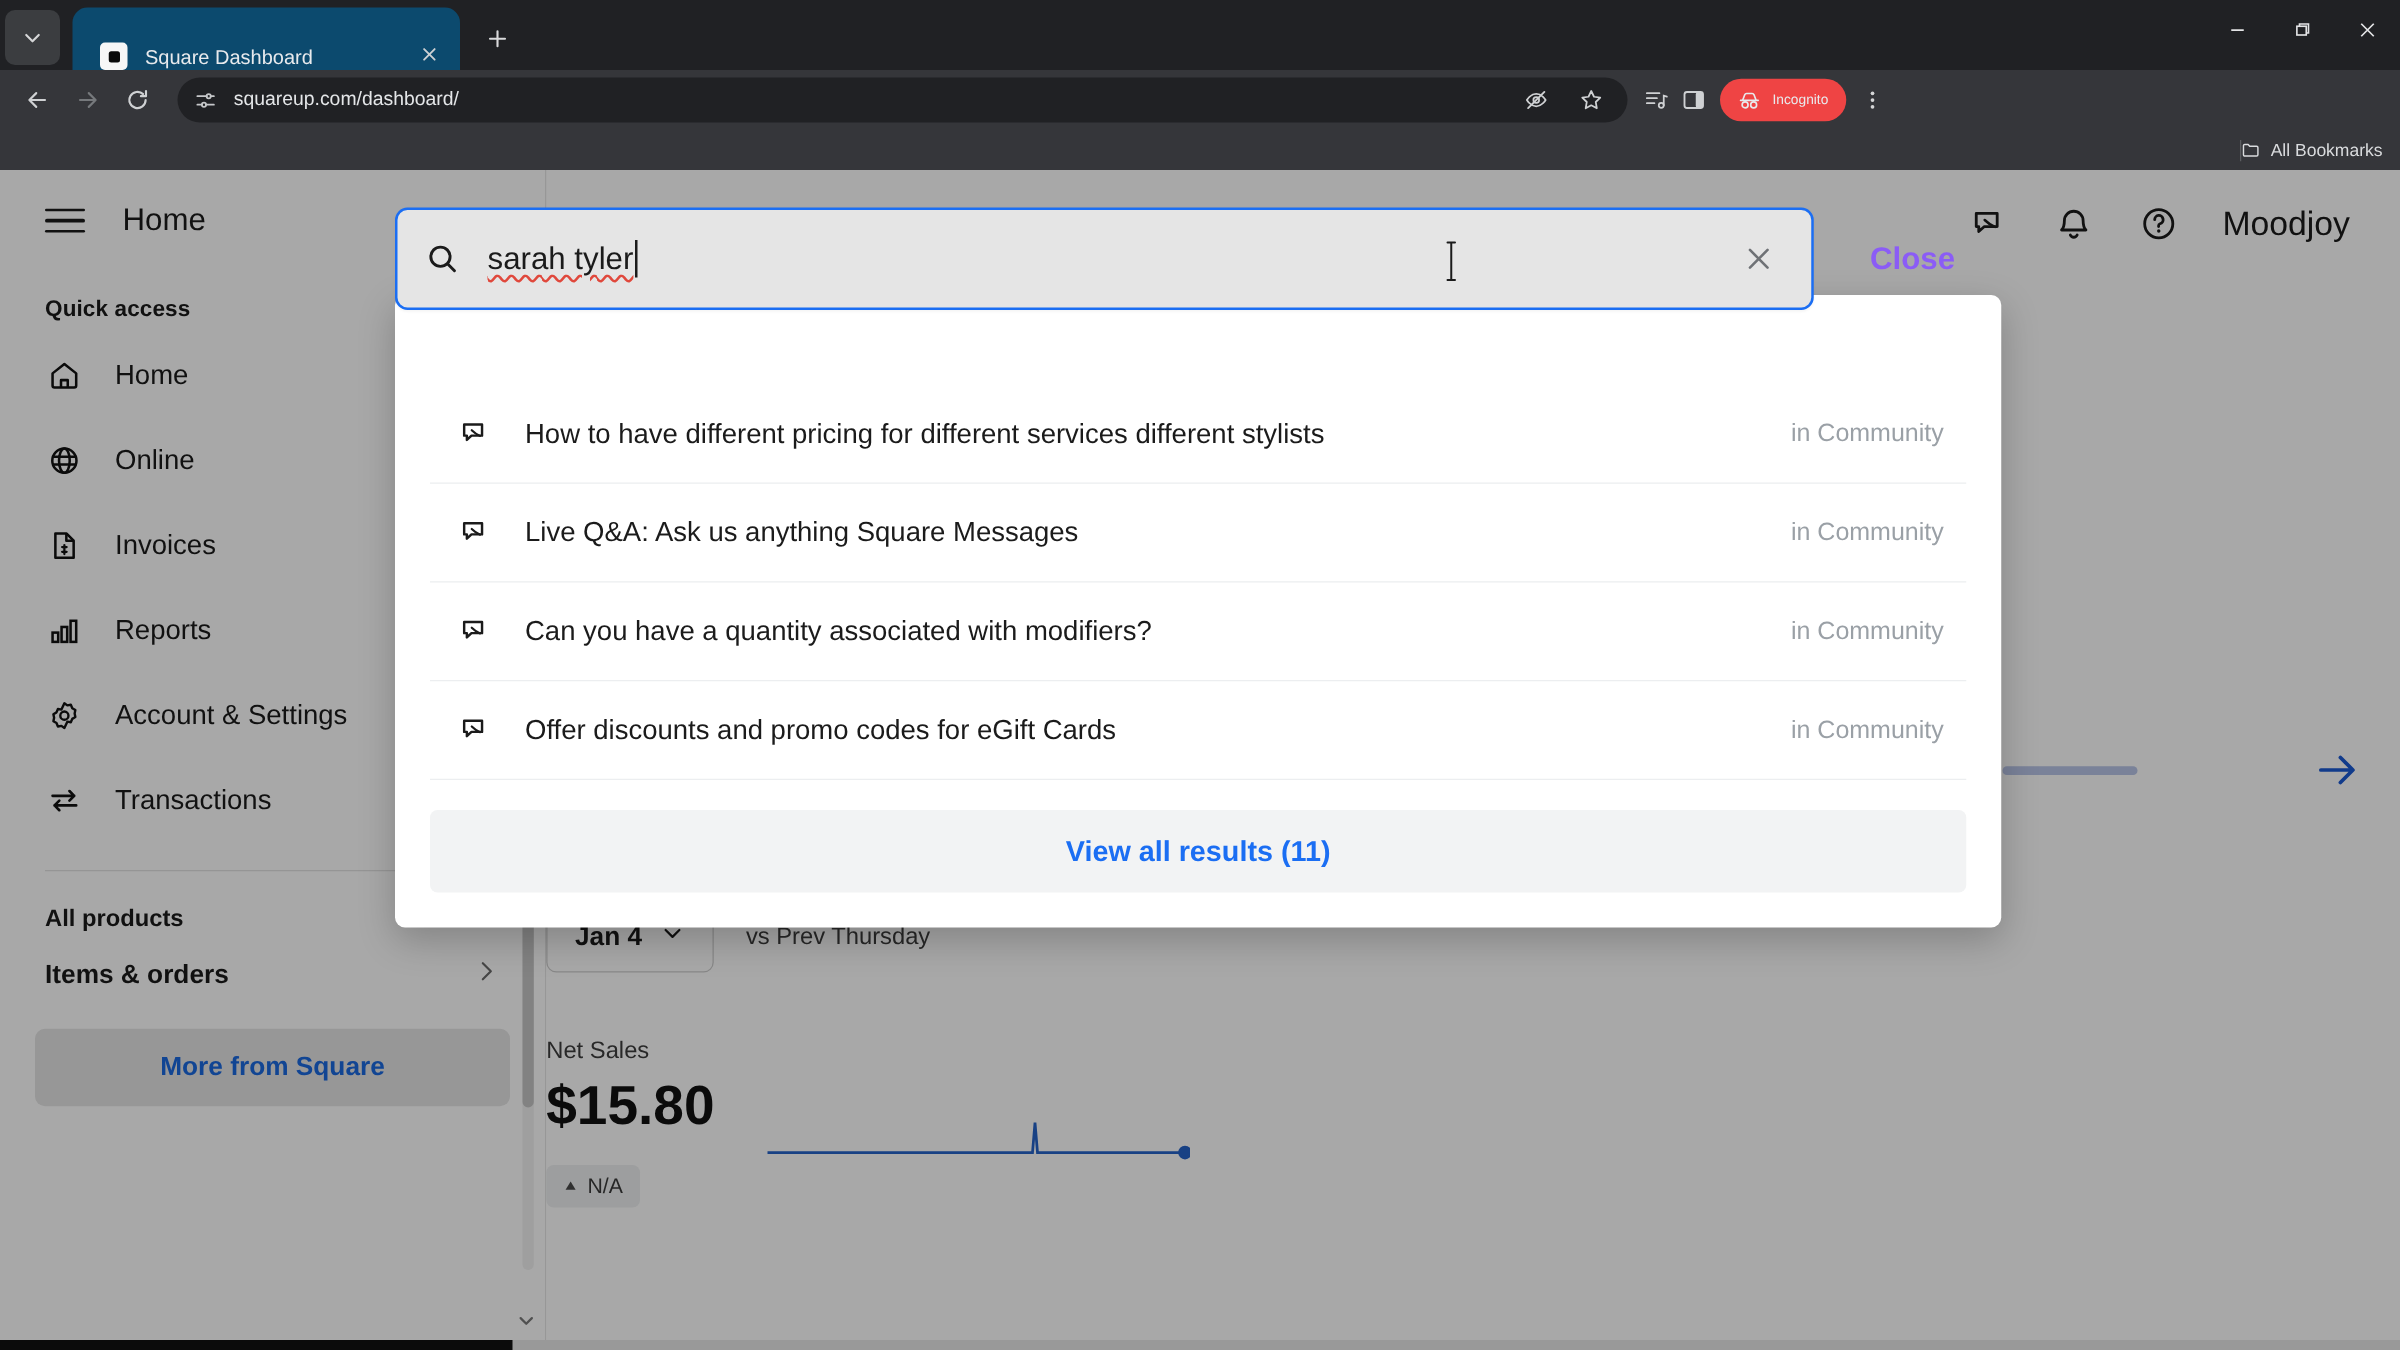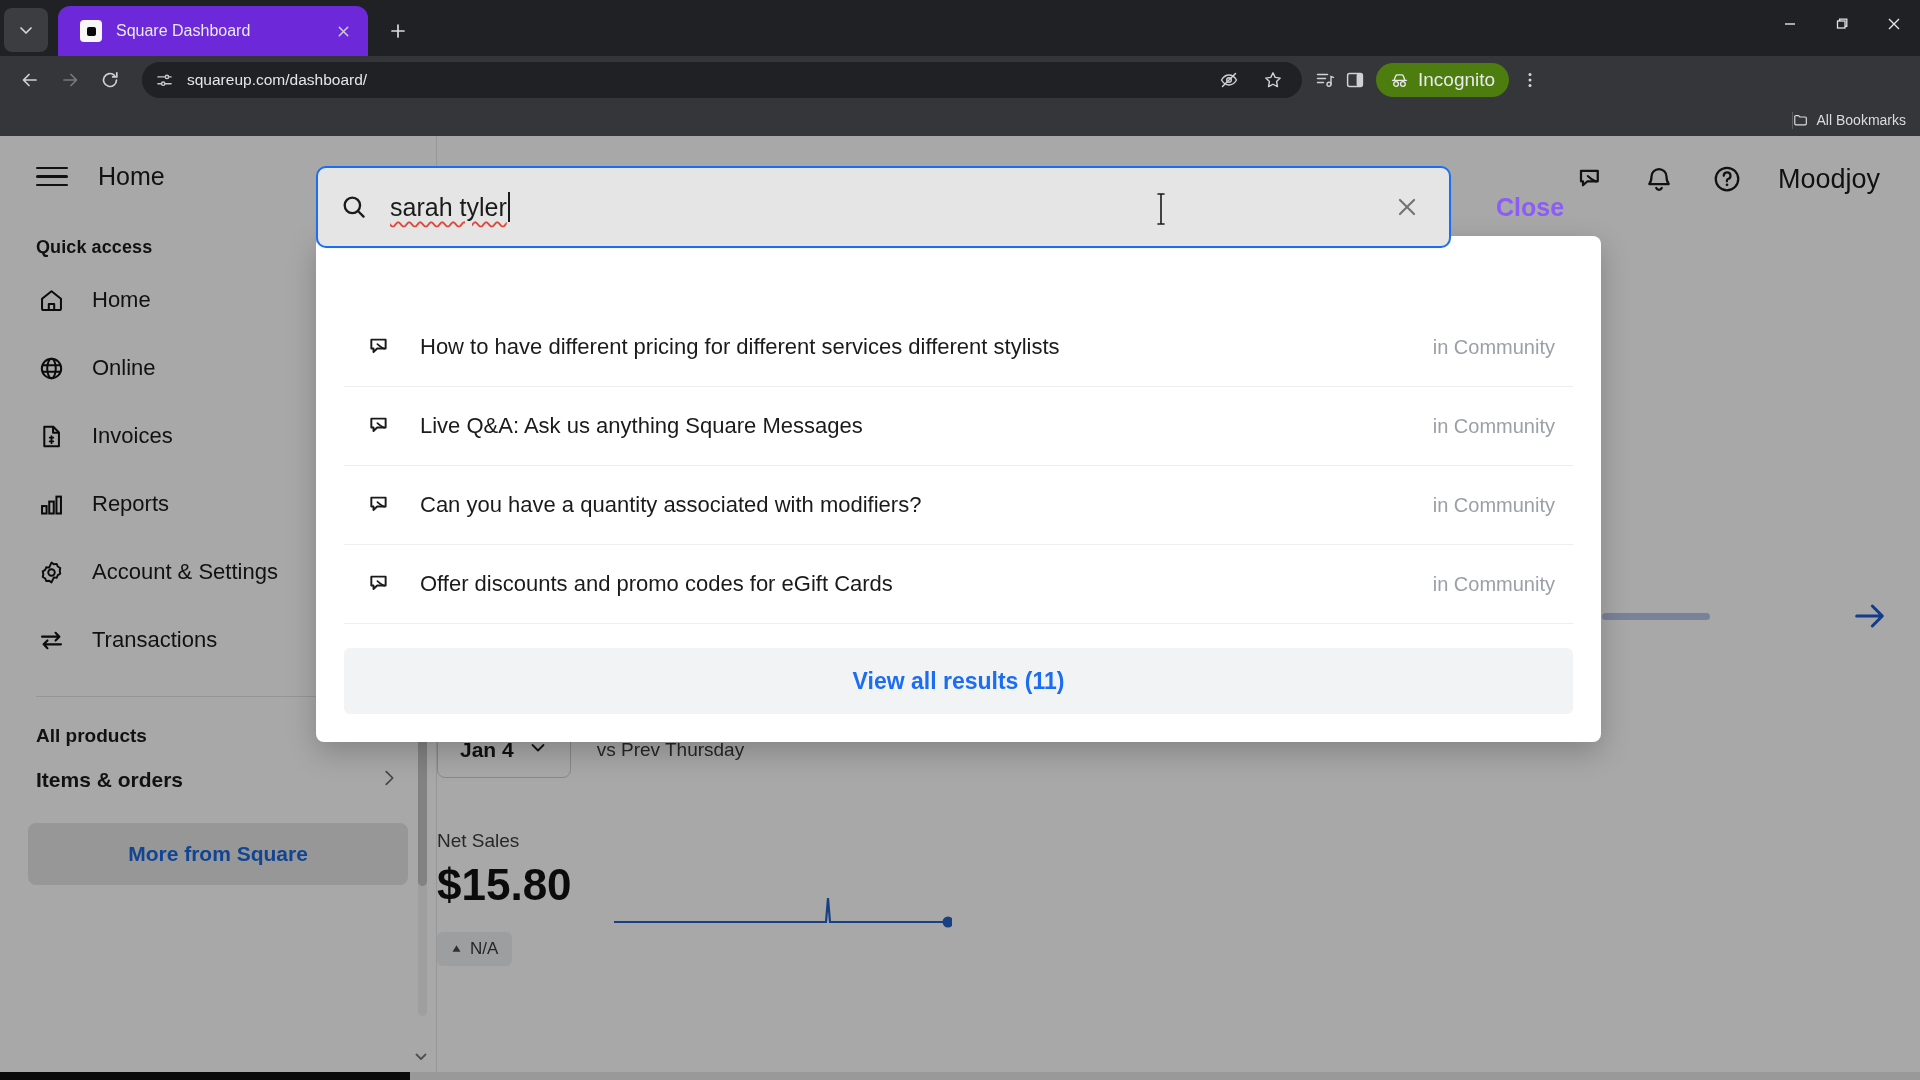--- a/index.html
+++ b/index.html
@@ -19,22 +19,22 @@
     display: flex; align-items: flex-end;
   }
   .tab-list-btn {
     width: 44px; height: 44px; margin-left: 4px; margin-bottom: 4px;
     border-radius: 8px; background: #3b3d40;
     display: flex; align-items: center; justify-content: center;
     color: #d5d6d7;
   }
   .tab {
     margin-left: 10px; height: 50px; width: 310px;
-    background: #6d28d9; border-radius: 12px 12px 0 0;
-    display: flex; align-items: center; padding: 0 12px;
+    background: #0c4a6e; border-radius: 12px 12px 0 0;
+    display: flex; align-items: flex-end; padding: 0 12px;
     position: relative;
   }
   .tab-favicon {
     width: 22px; height: 22px; border-radius: 4px;
     background: #f7f7f7;
     display: flex; align-items: center; justify-content: center;
     margin-right: 14px; margin-left: 10px;
   }
   .tab-favicon .inner { width: 9px; height: 9px; background: #0a0a0a; border-radius: 2px; }
   .tab-title {
@@ -63,22 +63,22 @@
     background: #202124; border-radius: 18px;
     display: flex; align-items: center; padding: 0 14px;
     max-width: 1160px;
   }
   .omni-site-icon { color: #c6c8ca; display: flex; align-items: center; margin-right: 14px; }
   .omni-url { color: #e4e6e8; font-size: 15.5px; white-space: nowrap; }
   .omni-right { margin-left: auto; display: flex; align-items: center; gap: 14px; color: #c9cbcd; }
   .tb-icon { width: 30px; height: 30px; display: flex; align-items: center; justify-content: center; color: #cfd1d3; }
   .incognito-chip {
     display: flex; align-items: center; gap: 9px;
-    background: #4d7c0f; border-radius: 17px; height: 34px;
-    padding: 0 14px; color: #e8eaed; font-size: 19px; margin-left: 6px;
+    background: #ef4444; border-radius: 17px; height: 34px;
+    padding: 0 14px; color: #e8eaed; font-size: 11px; margin-left: 6px;
   }
   .kebab { width: 34px; height: 34px; display: flex; align-items: center; justify-content: center; color: #d5d6d7; margin-left: 4px;}
 
   .bookmarks {
     position: absolute; top: 104px; left: 0; right: 0; height: 32px;
     background: #35363a; display: flex; align-items: center; justify-content: flex-end;
     padding-right: 14px; 
   }
   .bm-sep { width: 1px; height: 17px; background: #5b5d60; }
   .bm-item { display: flex; align-items: center; gap: 8px; color: #dadcde; font-size: 14px; }

